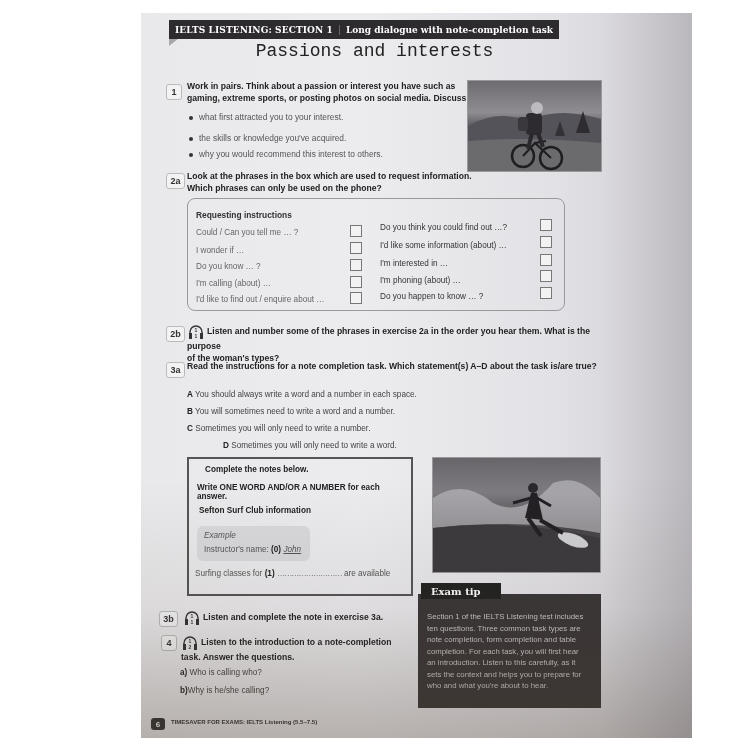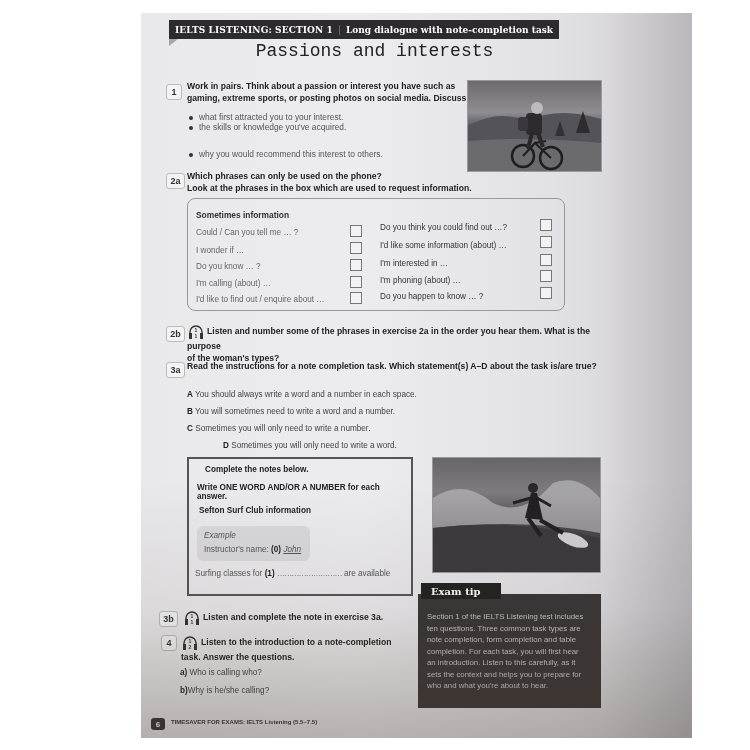--- a/index.html
+++ b/index.html
@@ -51,47 +51,47 @@
   </div>
   <div class="abs header-tab"></div>
   <div class="abs title">Passions and interests</div>
 
   <div class="abs num" style="left:25px;top:71px;">1</div>
   <div class="abs q" style="left:46px;top:67px;width:290px;">
     <div>Work in pairs. Think about a passion or interest you have such as</div>
     <div>gaming, extreme sports, or posting photos on social media. Discuss</div>
   </div>
   <div class="abs li" style="left:48px;top:99px;"><span class="bullet"></span><span>what first attracted you to your interest.</span></div>
-  <div class="abs li" style="left:48px;top:109px;"><span class="bullet"></span><span>the skills or knowledge you've acquired.</span></div>
+  <div class="abs li" style="left:48px;top:120px;"><span class="bullet"></span><span>the skills or knowledge you've acquired.</span></div>
   <div class="abs li" style="left:48px;top:136px;"><span class="bullet"></span><span>why you would recommend this interest to others.</span></div>
 
   <div class="abs photo" style="left:326px;top:67px;width:133px;height:90px;background:linear-gradient(180deg,#6d6a70 0%,#8f8c92 35%,#4d4b50 55%,#5c5a5e 75%,#3e3c40 100%);">
     <svg width="133" height="90" viewBox="0 0 133 90">
       <path d="M0,45 Q30,28 60,40 Q90,25 133,38 L133,90 L0,90 Z" fill="#55535a"></path>
       <polygon points="115,30 108,52 122,52" fill="#2e2c30"></polygon>
       <polygon points="92,40 87,55 97,55" fill="#333136"></polygon>
       <path d="M0,60 Q60,55 133,62 L133,90 L0,90 Z" fill="#6b6a6c"></path>
       <circle cx="55" cy="75" r="11" fill="none" stroke="#1e1e20" stroke-width="2.5"></circle>
       <circle cx="83" cy="77" r="11" fill="none" stroke="#1e1e20" stroke-width="2.5"></circle>
       <path d="M55,75 L67,62 L83,77 M67,62 L78,60" stroke="#1e1e20" stroke-width="2" fill="none"></path>
       <rect x="58" y="32" width="16" height="22" rx="4" fill="#2d2b2f"></rect>
       <circle cx="69" cy="27" r="6" fill="#bdbbbf"></circle>
       <rect x="50" y="36" width="10" height="14" rx="3" fill="#3a383c"></rect>
       <path d="M64,52 L60,68 M70,52 L75,66" stroke="#2a282c" stroke-width="4"></path>
     </svg>
   </div>
 
   <div class="abs num wide" style="left:25px;top:160px;">2a</div>
   <div class="abs q" style="left:46px;top:157px;width:300px;">
+    <div>Look at the phrases in the box which are used to request information.</div>
     <div>Which phrases can only be used on the phone?</div>
-    <div>Look at the phrases in the box which are used to request information.</div>
   </div>
 
   <div class="abs box">
-    <div class="abs box-title" style="left:8px;top:11px;">Sometimes information</div>
+    <div class="abs box-title" style="left:8px;top:11px;">Requesting instructions</div>
 
     <div class="abs phrase" style="left:8px;top:29px;">Could / Can you tell me … ?</div>
     <div class="abs phrase" style="left:8px;top:47px;">I wonder if …</div>
     <div class="abs phrase" style="left:8px;top:63px;">Do you know … ?</div>
     <div class="abs phrase" style="left:8px;top:80px;">I'm calling (about) …</div>
     <div class="abs phrase" style="left:8px;top:96px;">I'd like to find out / enquire about …</div>
 
     <div class="abs cb" style="left:162px;top:26px;"></div>
     <div class="abs cb" style="left:162px;top:43px;"></div>
     <div class="abs cb" style="left:162px;top:60px;"></div>

